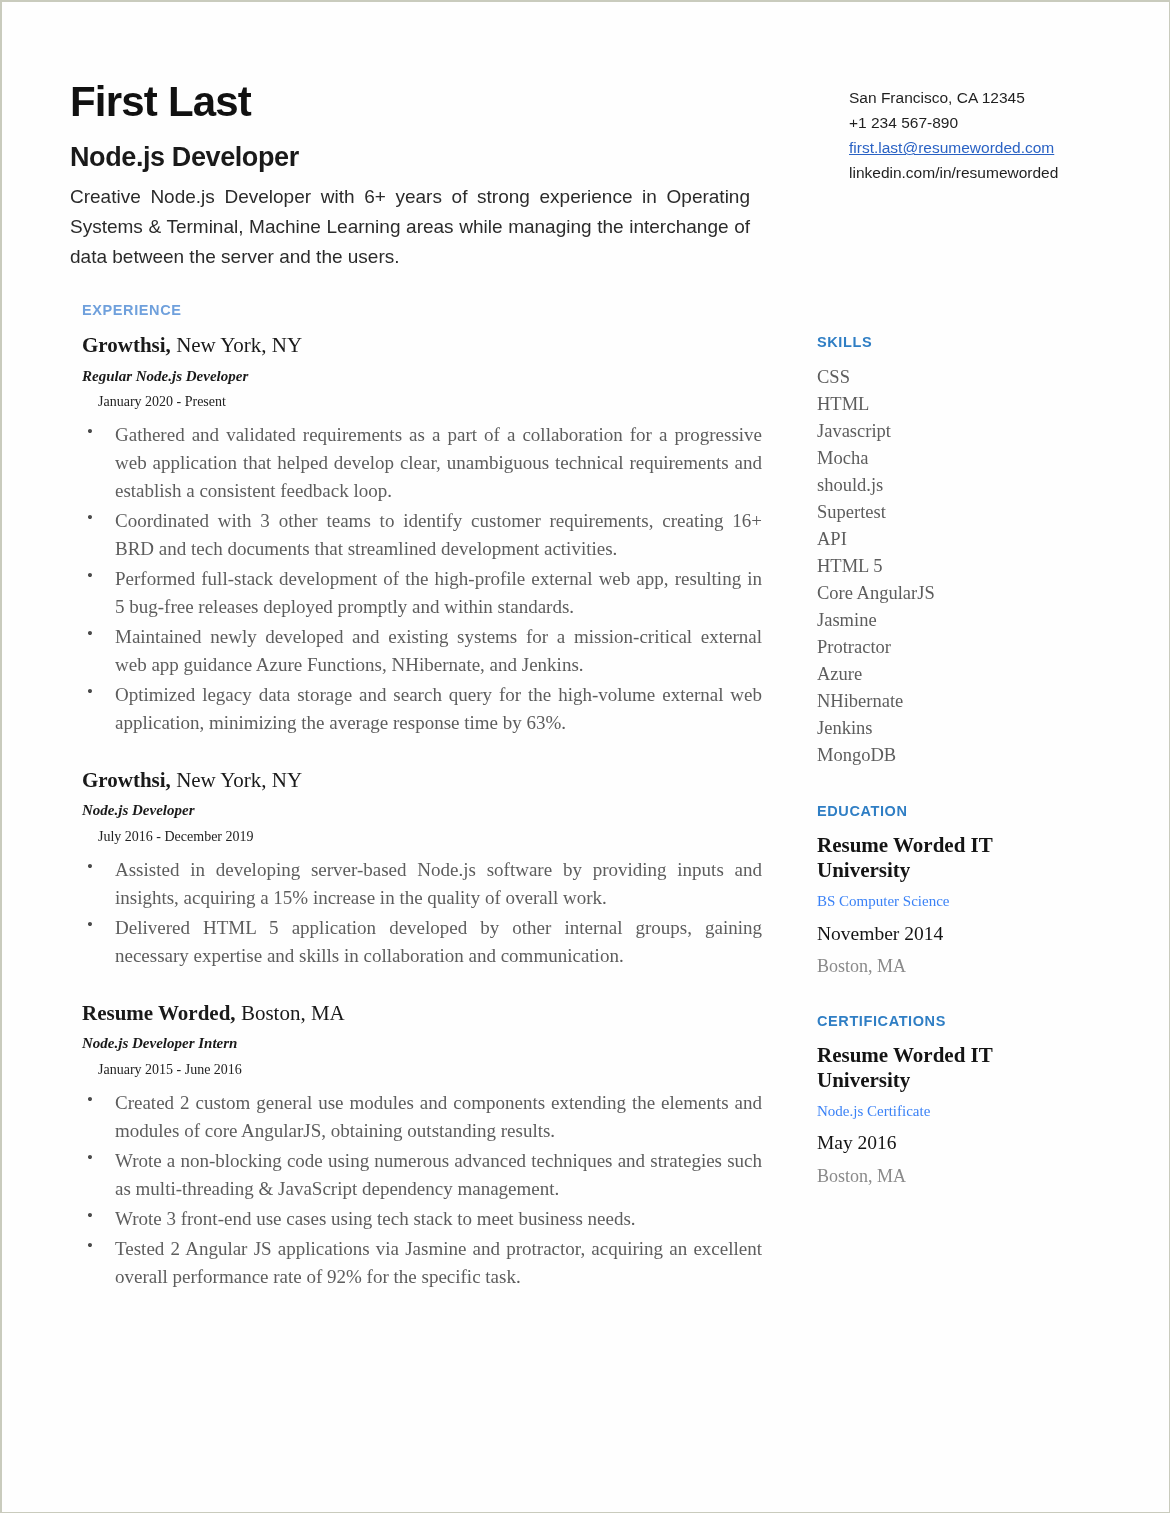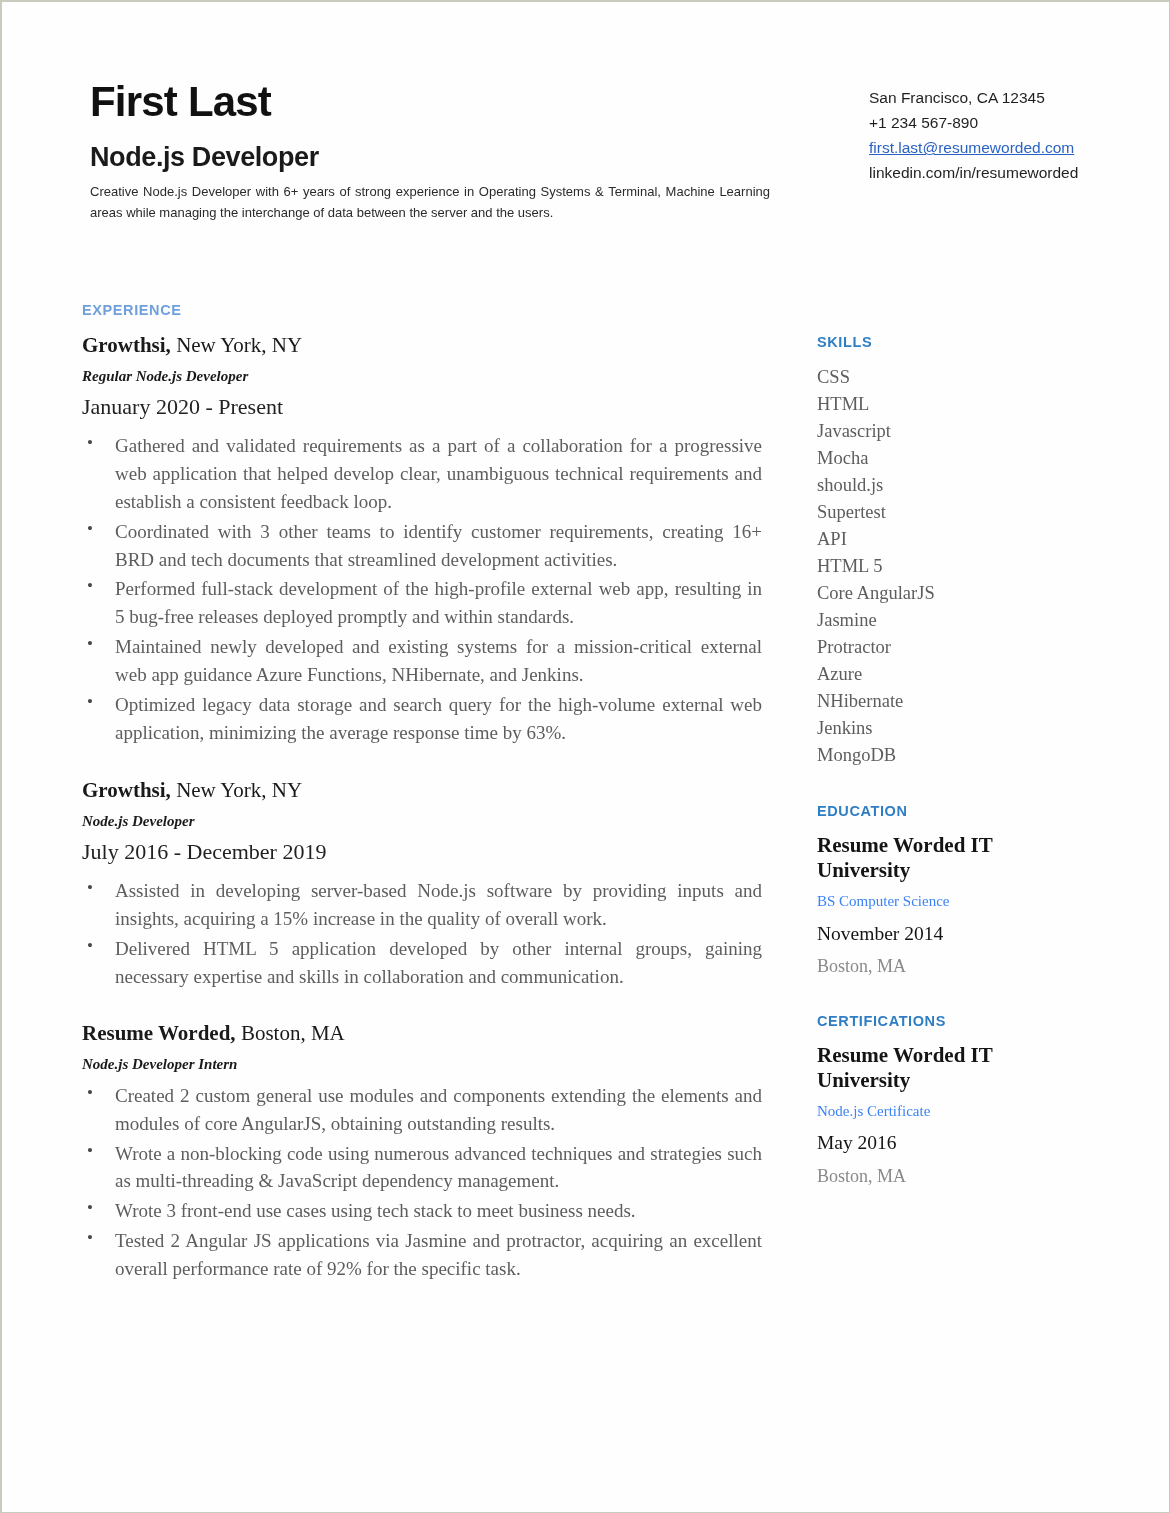--- a/index.html
+++ b/index.html
@@ -30,21 +30,21 @@
 
   #sheet {
     position: absolute;
     left: 0; top: 0; right: 0; bottom: 0;
     background: #fefefe;
   }
 
   
   .header {
     position: absolute;
-    left: 88px;
+    left: 68px;
     top: 78px;
     width: 1010px;
   }
   .header-left {
     width: 680px;
   }
   .name {
     font-family: "Liberation Sans", sans-serif;
     font-weight: bold;
     font-size: 42px;
@@ -57,21 +57,21 @@
     font-family: "Liberation Sans", sans-serif;
     font-weight: bold;
     font-size: 27px;
     line-height: 1.1;
     letter-spacing: -0.4px;
     color: #1a1a1a;
     margin: 0 0 10px 0;
   }
   .summary {
     font-family: "Liberation Sans", sans-serif;
-    font-size: 13px;
+    font-size: 19px;
     line-height: 1.58;
     color: #2b2b2b;
     text-align: justify;
     width: 680px;
     margin: 0;
   }
 
   .contact {
     position: absolute;
     left: 733px;
@@ -131,24 +131,24 @@
     font-family: "Liberation Serif", serif;
     font-weight: bold;
     font-style: italic;
     font-size: 15px;
     line-height: 1.3;
     color: #1a1a1a;
     margin: 0 0 7px 0;
   }
   .job-dates {
     font-family: "Liberation Serif", serif;
-    font-size: 22px;
+    font-size: 14px;
     line-height: 1.3;
     color: #222222;
-    margin: 0 0 10px 0;
+    margin: 0 0 10px 16px;
   }
 
   ul.bullets {
     list-style: none;
     margin: 0;
     padding: 0;
   }
   ul.bullets li {
     position: relative;
     padding-left: 33px;
@@ -267,20 +267,21 @@
           <li>Delivered HTML 5 application developed by other internal groups, gaining necessary expertise and skills in collaboration and communication.</li>
         </ul>
       </div>
 
       <div class="job">
         <div class="job-company">
           <span class="co">Resume Worded,</span>
           <span class="loc">Boston, MA</span>
         </div>
         <div class="job-role">Node.js Developer Intern</div>
+        <div class="job-dates">January 2015 - June 2016</div>
         <ul class="bullets">
           <li>Created 2 custom general use modules and components extending the elements and modules of core AngularJS, obtaining outstanding results.</li>
           <li>Wrote a non-blocking code using numerous advanced techniques and strategies such as multi-threading &amp; JavaScript dependency management.</li>
           <li>Wrote 3 front-end use cases using tech stack to meet business needs.</li>
           <li>Tested 2 Angular JS applications via Jasmine and protractor, acquiring an excellent overall performance rate of 92% for the specific task.</li>
         </ul>
       </div>
     </div>
 
     <div class="side-col">

